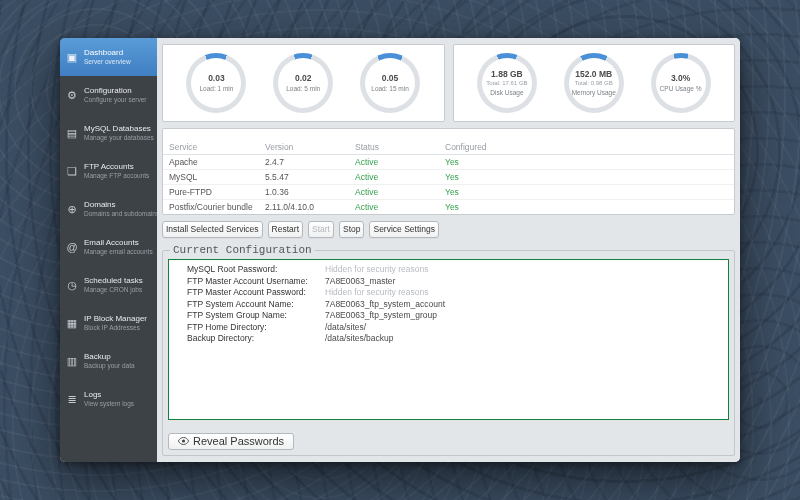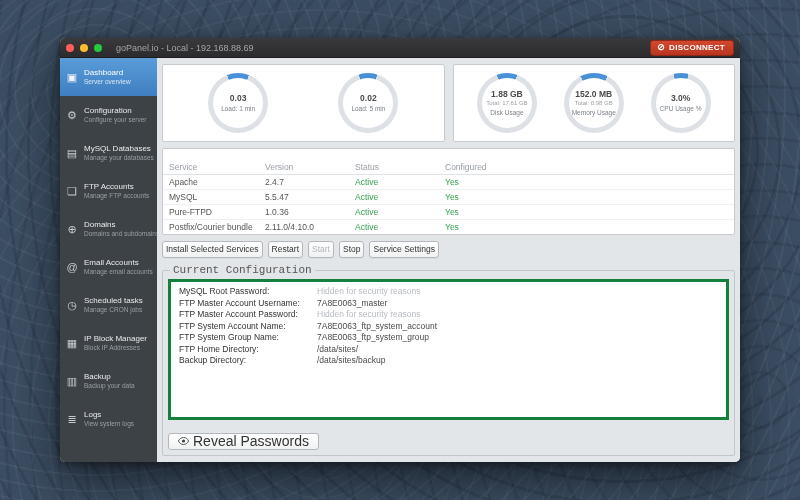--- a/index.html
+++ b/index.html
@@ -89,47 +89,37 @@
     box-shadow: 0 1px 0 rgba(0,0,0,0.04);
   }
   .btn.disabled { color: #b3b7bb; }
 
   
   fieldset.config {
     border: 1px solid #c2c6ca; border-radius: 2px; padding: 3px 5px 5px; flex: 1;
     display: flex; flex-direction: column; min-height: 0;
   }
   fieldset.config legend { font-size: 11px; color: #555; padding: 0 3px; margin-left: 2px; font-family: Liberation Mono, monospace; }
-  .config-inner { background: #fff; border: 3px solid #15803d; flex: 1; padding: 4px 8px; overflow: hidden; }
+  .config-inner { background: #fff; border: 1px solid #15803d; flex: 1; padding: 4px 18px; overflow: hidden; }
   .cfg-row { display: flex; font-size: 8.5px; line-height: 11.5px; }
   .cfg-label { width: 138px; flex: 0 0 138px; color: #333; white-space: nowrap; }
   .cfg-value { color: #4a4a4a; white-space: nowrap; }
   .cfg-value.muted { color: #b7bbc0; }
   .reveal-btn {
     margin-top: 13px; align-self: flex-start; display: flex; align-items: center; gap: 4px;
     background: linear-gradient(#ffffff, #f0f1f2); border: 1px solid #b4b8bd; border-radius: 3px;
-    font-size: 14px; color: #333; padding: 2px 9px 3px; line-height: 10px; cursor: default;
+    font-size: 11px; color: #333; padding: 2px 9px 3px; line-height: 10px; cursor: default;
   }
   .eye-ic { display: inline-flex; }
 </style>
 </head>
 <body>
 
 <div class="window">
 
-  <div class="titlebar">
-    <span class="tl red"></span>
-    <span class="tl yellow"></span>
-    <span class="tl green"></span>
-    <span class="win-title">goPanel.io - Local - 192.168.88.69</span>
-    <button class="disconnect">
-      <span class="ic">⊘</span>
-      <span>DISCONNECT</span>
-    </button>
-  </div>
 
   <div class="win-body">
     <nav class="sidebar" id="sidebar">
   <div class="sb-item selected">
     <span class="sb-icon">▣</span>
     <span class="sb-text">
       <span class="sb-title">Dashboard</span>
       <span class="sb-sub">Server overview</span>
     </span>
   </div>
@@ -220,20 +210,27 @@
   </div>
 
   <div class="gauge" style="background: conic-gradient(from -18deg, rgb(74, 144, 217) 0deg, rgb(74, 144, 217) 10%, rgb(221, 225, 230) 10%, rgb(221, 225, 230) 100%);">
     <div class="gauge-inner">
       <span class="g-value">0.02</span>
 
       <span class="g-label">Load:  5 min</span>
     </div>
   </div>
 
+  <div class="gauge" style="background: conic-gradient(from -25.2deg, rgb(74, 144, 217) 0deg, rgb(74, 144, 217) 14%, rgb(221, 225, 230) 14%, rgb(221, 225, 230) 100%);">
+    <div class="gauge-inner">
+      <span class="g-value">0.05</span>
+
+      <span class="g-label">Load: 15 min</span>
+    </div>
+  </div>
 </div>
         <div class="card" id="usage-card">
   <div class="gauge" style="background: conic-gradient(from -19.8deg, rgb(74, 144, 217) 0deg, rgb(74, 144, 217) 11%, rgb(221, 225, 230) 11%, rgb(221, 225, 230) 100%);">
     <div class="gauge-inner">
       <span class="g-value">1.88 GB</span>
       <span class="g-total">Total: 17.61 GB</span>
       <span class="g-label">Disk Usage</span>
     </div>
   </div>
 

